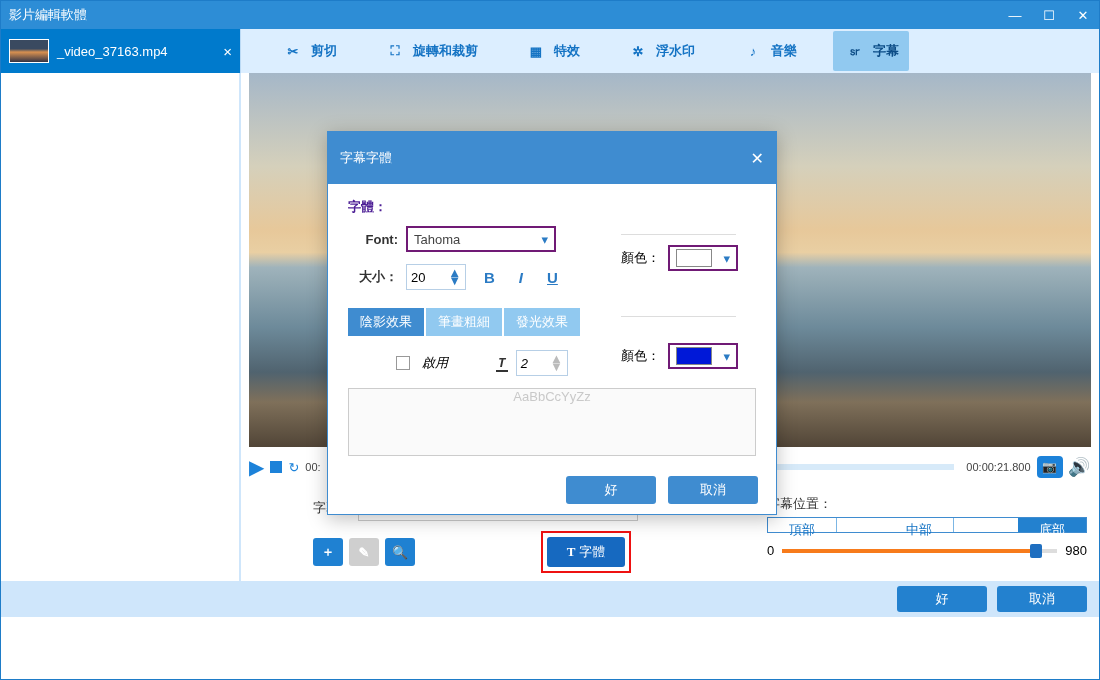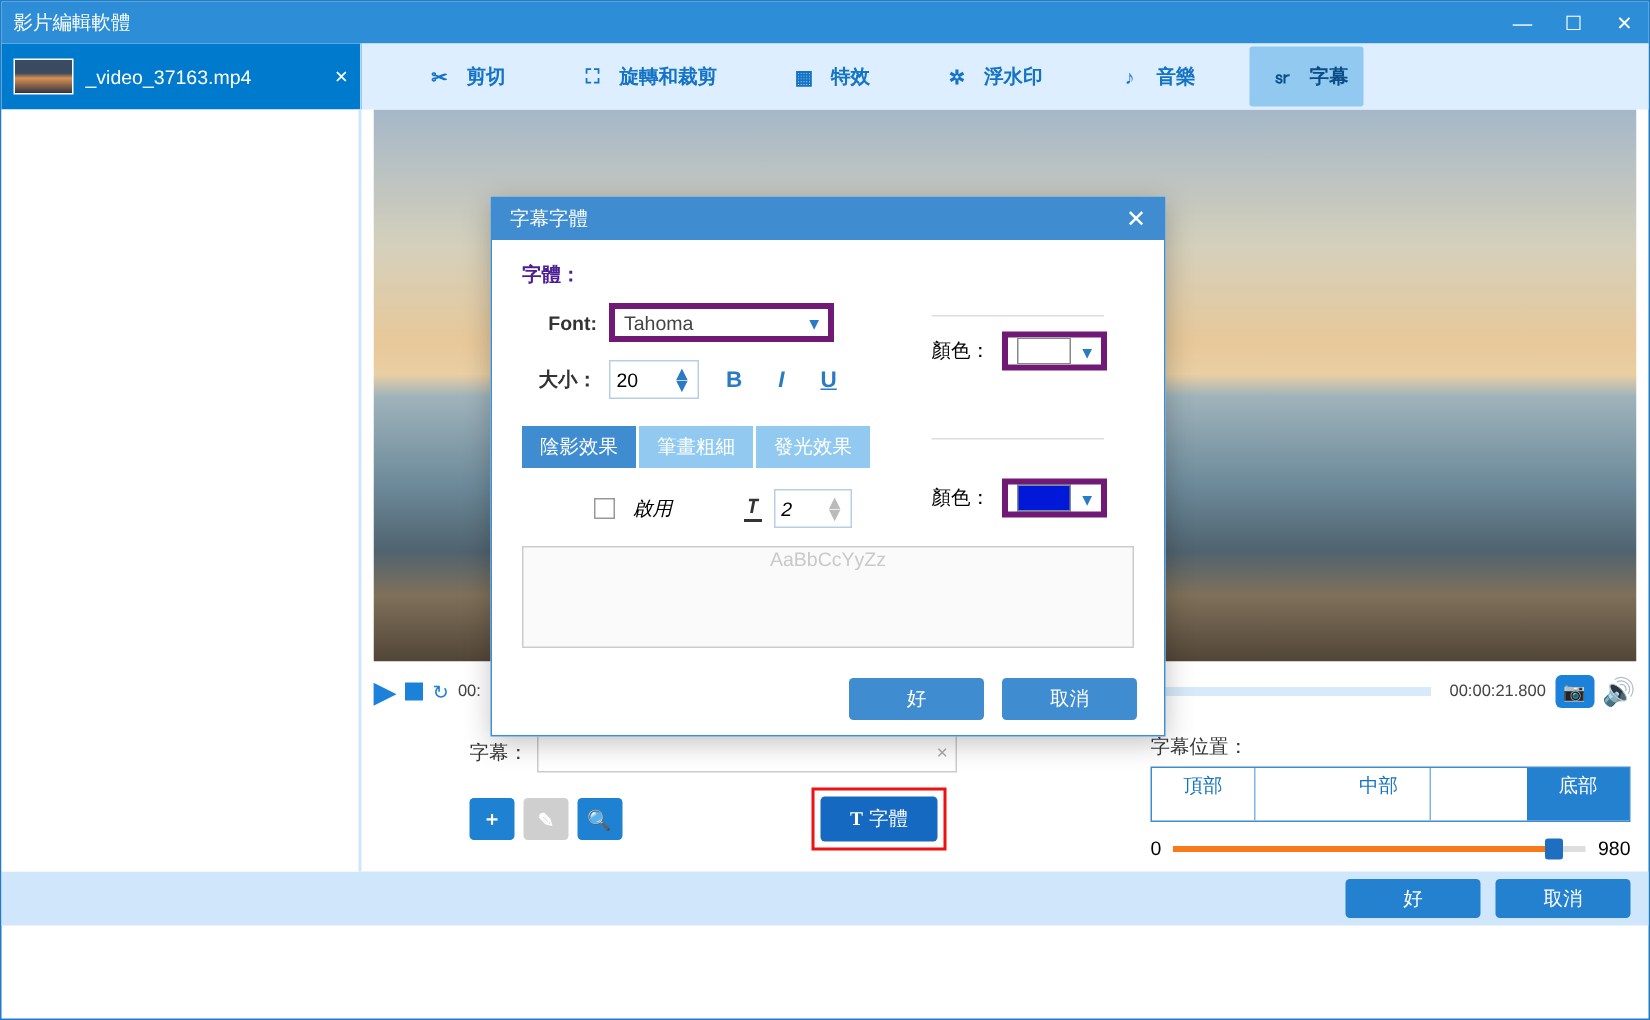--- a/index.html
+++ b/index.html
@@ -50,42 +50,42 @@
 .subtitle-input-row { display: flex; align-items: center; gap: 6px; }
 .subtitle-input { width: 280px; height: 26px; border: 1px solid #ccc; padding: 2px 22px 2px 4px; position: relative; }
 .subtitle-clear { position: absolute; right: 6px; top: 5px; color: #aaa; cursor: pointer; }
 .btn-row { margin-top: 10px; display: flex; align-items: center; gap: 6px; }
 .sq-btn { width: 30px; height: 28px; background: #1f81d2; color: #fff; display: inline-flex; align-items: center; justify-content: center; border-radius: 3px; cursor: pointer; font-weight: bold; }
 .sq-btn.disabled { background: #cfcfcf; }
 .font-btn { width: 78px; height: 30px; background: #1669c0; color: #fff; display: inline-flex; align-items: center; justify-content: center; gap: 4px; border-radius: 3px; cursor: pointer; }
 .font-btn-frame { border: 2px solid #e11; padding: 4px; margin-left: 120px; }
 
 .form-right { width: 320px; }
-.pos-group { display: flex; border: 1px solid #3f8cd0; height: 37px; margin-top: 4px; gap: 48px; }
+.pos-group { display: flex; border: 1px solid #3f8cd0; height: 16px; margin-top: 4px; gap: 48px; }
 .pos-btn { flex: 1; text-align: center; line-height: 24px; color: #1473c4; cursor: pointer; border-right: 1px solid #7cb6e4; }
 .pos-btn:last-child { border-right: none; }
 .pos-btn.active { background: #2381cf; color: #fff; margin-left: 16px; }
 .slider-row { display: flex; align-items: center; gap: 8px; margin-top: 10px; }
 .slider-track { flex: 1; height: 4px; background: #ddd; position: relative; }
 .slider-fill { position: absolute; left: 0; top: 0; bottom: 0; width: 90%; background: #f77b1b; }
 .slider-thumb { position: absolute; left: 90%; top: -5px; width: 12px; height: 14px; background: #1f6fc0; border-radius: 2px; }
 
 
 .footer { height: 36px; background: #cfe6fb; display: flex; justify-content: flex-end; align-items: center; gap: 10px; padding-right: 12px; }
 .footer-btn { width: 90px; height: 26px; background: #2381cf; color: #fff; border-radius: 3px; text-align: center; line-height: 26px; cursor: pointer; }
 
 
 .dialog { position: absolute; left: 326px; top: 130px; width: 450px; background: #fff; border: 1px solid #3f8cd0; box-shadow: 0 4px 18px rgba(0,0,0,0.25); z-index: 100; }
-.dialog-title { height: 28px; background: #3f8cd0; color: #fff; display: flex; align-items: center; justify-content: space-between; padding: 0 12px; font-size: 14px; }
+.dialog-title { height: 52px; background: #3f8cd0; color: #fff; display: flex; align-items: center; justify-content: space-between; padding: 0 12px; font-size: 14px; }
 .dialog-close { cursor: pointer; font-size: 16px; }
 .dialog-body { padding: 14px 20px 10px 20px; }
 .section-label { font-weight: bold; color: #4c1d95; margin-bottom: 10px; }
 .row { display: flex; align-items: center; margin-bottom: 12px; gap: 8px; }
 .row-label { width: 50px; text-align: right; color: #333; font-weight: bold; }
-.select-box { flex: 0 0 150px; height: 26px; border: 4px solid #701a75; display: flex; align-items: center; justify-content: space-between; padding: 0 6px; color: #444; }
+.select-box { flex: 0 0 150px; height: 26px; border: 2px solid #701a75; display: flex; align-items: center; justify-content: space-between; padding: 0 6px; color: #444; }
 .select-arrow { color: #2b7bc4; }
 .spinner { width: 60px; height: 26px; border: 1px solid #b7cfe6; display: flex; align-items: center; padding: 0 4px; justify-content: space-between; }
 .spinner .arrows { display: flex; flex-direction: column; font-size: 8px; color: #2b7bc4; line-height: 8px; }
 .style-btns { display: flex; gap: 24px; margin-left: 10px; }
 .style-btn { color: #2b7bc4; font-weight: bold; font-size: 15px; cursor: pointer; }
 .style-btn.i { font-style: italic; }
 .style-btn.u { text-decoration: underline; }
 hr.sep { border: none; border-top: 1px solid #ddd; margin: 4px 0 10px 0; }
 hr.sep-right { width: 115px; }
 .tab-group { display: flex; height: 28px; }

